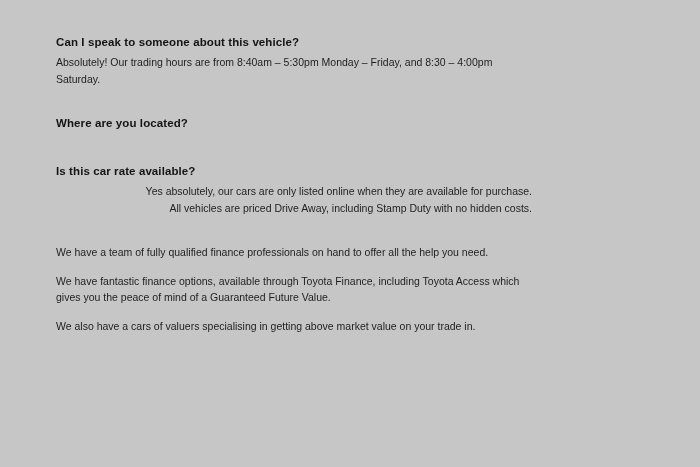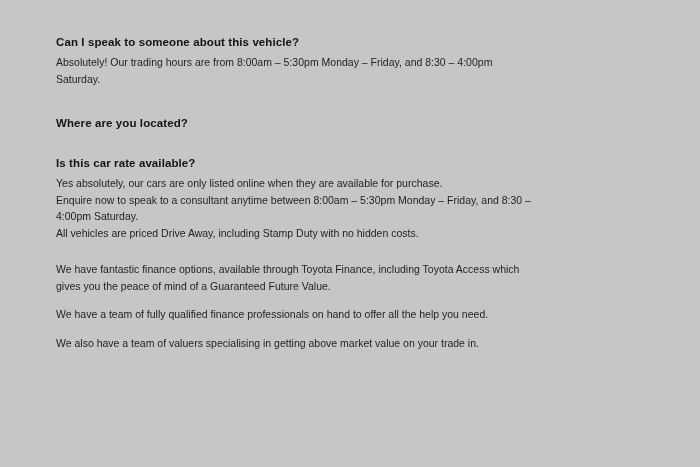--- a/index.html
+++ b/index.html
@@ -18,64 +18,64 @@
     position: relative;
     width: 588px;
     height: 467px;
     box-sizing: border-box;
     padding: 36px 56px 0 56px;
   }
   .faq-section {
     margin-bottom: 26px;
   }
   .faq-section.sec-1 { margin-bottom: 30px; }
-  .faq-section.sec-2 { margin-bottom: 28px; }
+  .faq-section.sec-2 { margin-bottom: 36px; }
   .faq-heading {
     font-size: 11.5px;
     font-weight: bold;
     color: #141414;
     margin: 0 0 6px 0;
     letter-spacing: 0.1px;
   }
   .faq-para {
     font-size: 10.5px;
     line-height: 16.5px;
     color: #1e1e1e;
     margin: 0 0 12px 0;
     max-width: 584px;
   }
   .faq-para.tight {
     margin-bottom: 0;
   }
   .faq-lines {
-    margin-bottom: 20px;
+    margin-bottom: 28px;
+    text-align: right;
   }
   .faq-lines .faq-para {
     margin-bottom: 0;
   }
 </style>
 </head>
 <body>
 
 <div class="page">
 
   <section class="faq-section sec-1">
     <h2 class="faq-heading">Can I speak to someone about this vehicle?</h2>
-    <p class="faq-para">Absolutely! Our trading hours are from 8:00am – 5:30pm Monday – Friday, and 8:30 – 4:00pm Saturday.</p>
+    <p class="faq-para">Absolutely! Our trading hours are from 8:40am – 5:30pm Monday – Friday, and 8:30 – 4:00pm Saturday.</p>
   </section>
 
   <section class="faq-section sec-2">
     <h2 class="faq-heading">Where are you located?</h2>
   </section>
 
   <section class="faq-section sec-3">
     <h2 class="faq-heading">Is this car rate available?</h2>
     <div class="faq-lines">
       <p class="faq-para tight">Yes absolutely, our cars are only listed online when they are available for purchase.</p>
-      <p class="faq-para tight">Enquire now to speak to a consultant anytime between 8:00am – 5:30pm Monday – Friday, and 8:30 – 4:00pm Saturday.</p>
       <p class="faq-para tight">All vehicles are priced Drive Away, including Stamp Duty with no hidden costs.</p>
     </div>
+    <p class="faq-para">We have a team of fully qualified finance professionals on hand to offer all the help you need.</p>
     <p class="faq-para">We have fantastic finance options, available through Toyota Finance, including Toyota Access which gives you the peace of mind of a Guaranteed Future Value.</p>
-    <p class="faq-para">We have a team of fully qualified finance professionals on hand to offer all the help you need.</p>
-    <p class="faq-para">We also have a team of valuers specialising in getting above market value on your trade in.</p>
+    <p class="faq-para">We also have a cars of valuers specialising in getting above market value on your trade in.</p>
   </section>
 
 </div>
 
 </body></html>

